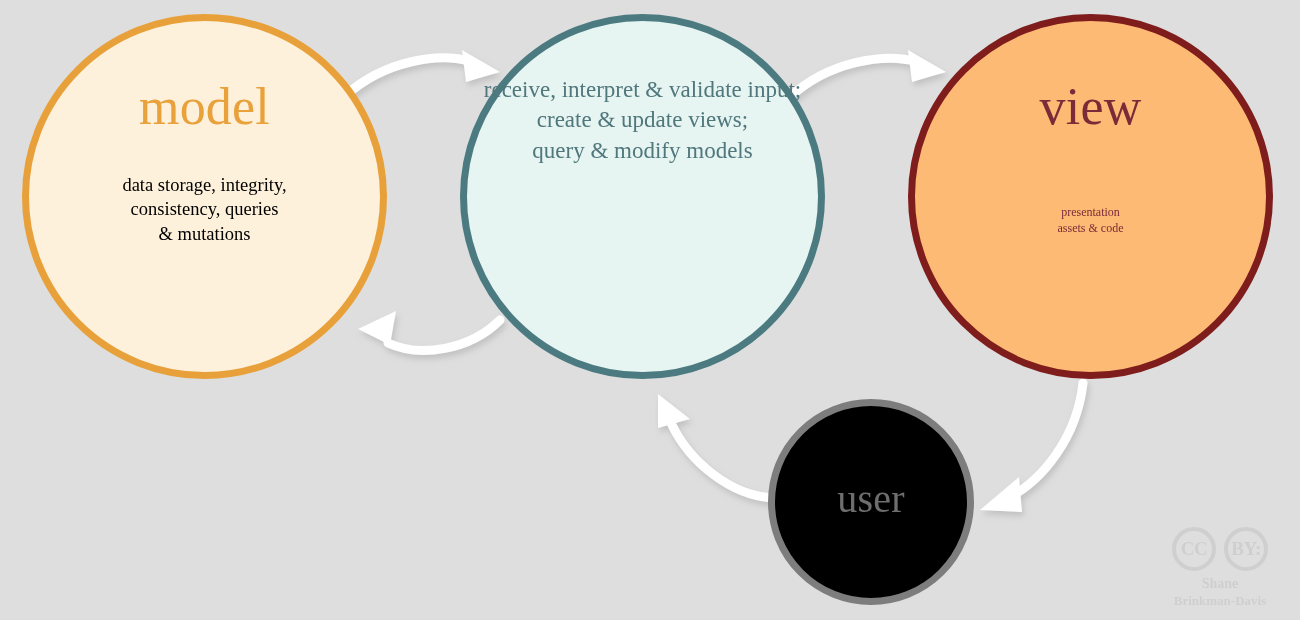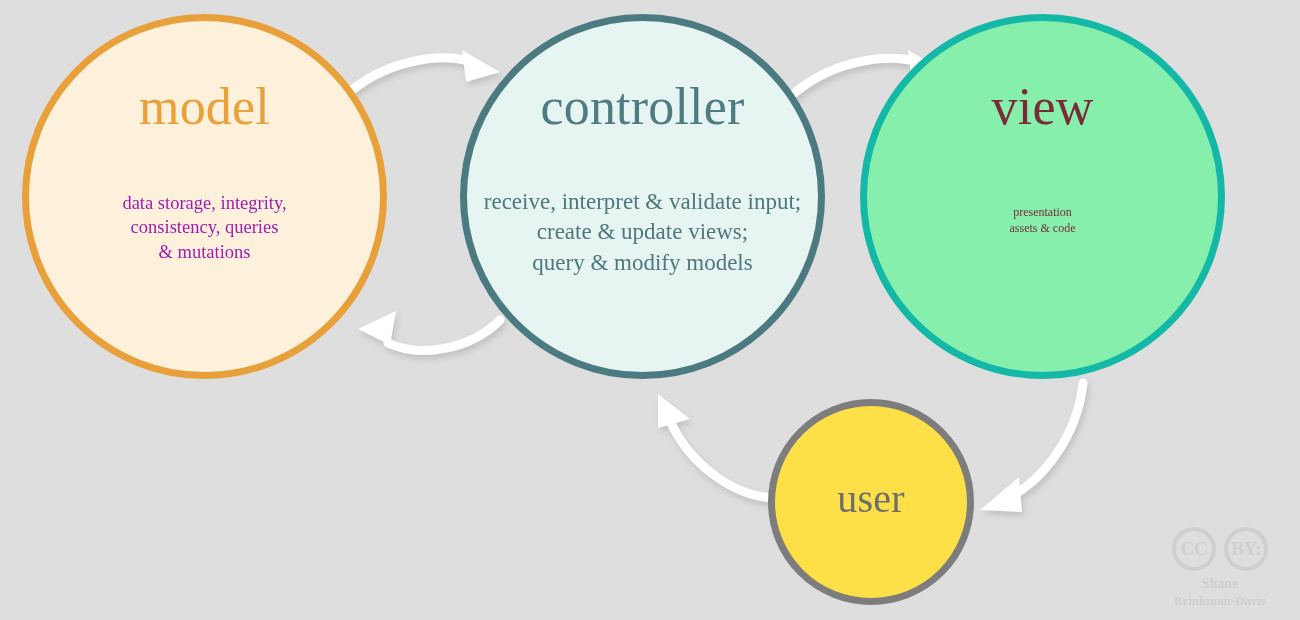--- a/index.html
+++ b/index.html
@@ -41,64 +41,64 @@
     width: 365px; height: 365px;
     border: 7px solid #e8a13a;
     background: #fdf1dc;
   }
   #node-model .title {
     color: #e9a13b;
     font-size: 52px;
     margin-top: 60px;
   }
   #node-model .desc {
-    color: #a21caf;
+    color: #000000;
     font-size: 18.5px;
-    margin-top: 58px;
+    margin-top: 40px;
   }
 
   #node-controller {
     left: 460px; top: 14px;
     width: 365px; height: 365px;
     border: 7px solid #4b7b80;
     background: #e6f4f2;
   }
   #node-controller .title {
     color: #4e7c80;
     font-size: 52px;
     margin-top: 60px;
   }
   #node-controller .desc {
     color: #50777c;
     font-size: 23px;
     margin-top: 54px;
   }
 
   #node-view {
-    left: 860px; top: 14px;
+    left: 908px; top: 14px;
     width: 365px; height: 365px;
-    border: 7px solid #14b8a6;
-    background: #86efac;
+    border: 7px solid #7f1d1d;
+    background: #fdba74;
   }
   #node-view .title {
     color: #7a2b38;
     font-size: 52px;
     margin-top: 60px;
   }
   #node-view .desc {
     color: #7a2b38;
     font-size: 12px;
     margin-top: 72px;
   }
 
   #node-user {
     left: 768px; top: 399px;
     width: 206px; height: 206px;
     border: 7px solid #7d7d7d;
-    background: #fde047;
+    background: #000000;
     justify-content: center;
   }
   #node-user .title {
     color: #6e6e6e;
     font-size: 40px;
     margin-bottom: 6px;
   }
   #node-user .desc {
     color: #636363;
     font-size: 18.5px;
@@ -193,21 +193,20 @@
   </svg>
 
   <div class="node" id="node-model">
     <div class="title">model</div>
     <div class="desc" style="white-space: pre-line;">data storage, integrity,
 consistency, queries
 &amp; mutations</div>
   </div>
 
   <div class="node" id="node-controller">
-    <div class="title">controller</div>
     <div class="desc" style="white-space: pre-line;">receive, interpret &amp; validate input;
 create &amp; update views;
 query &amp; modify models</div>
   </div>
 
   <div class="node" id="node-view">
     <div class="title">view</div>
     <div class="desc" style="white-space: pre-line;">presentation
 assets &amp; code</div>
   </div>

